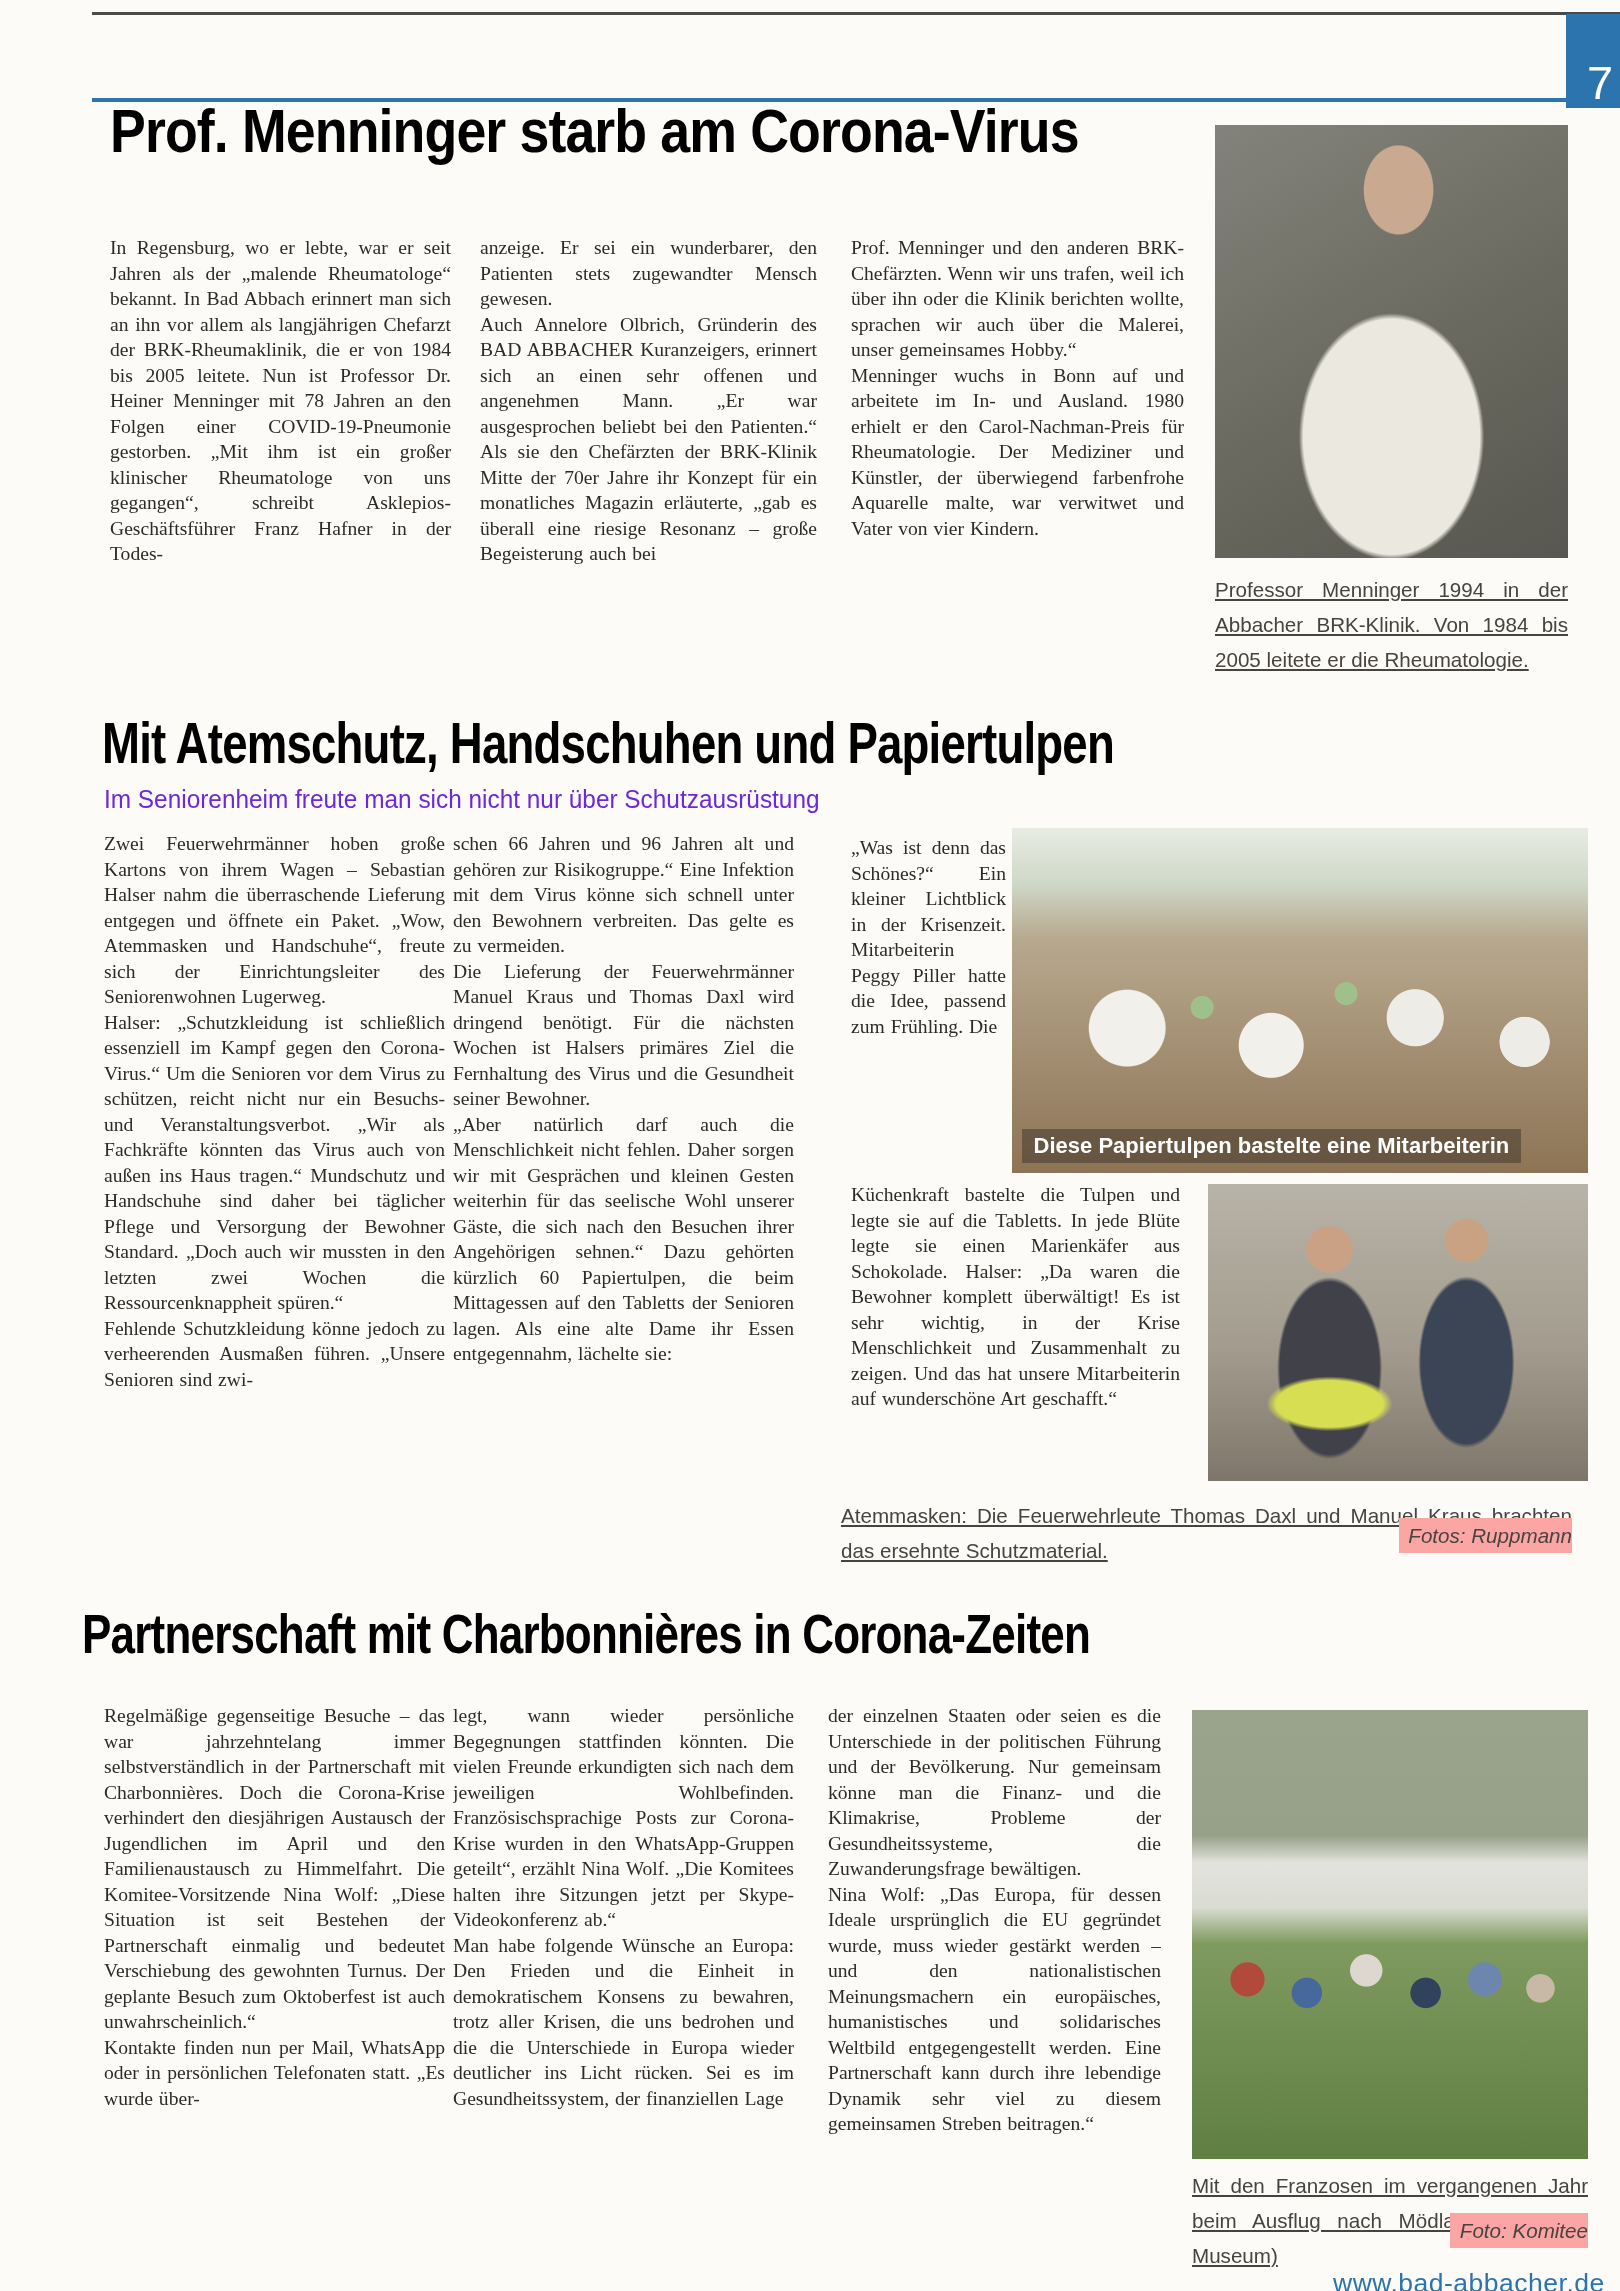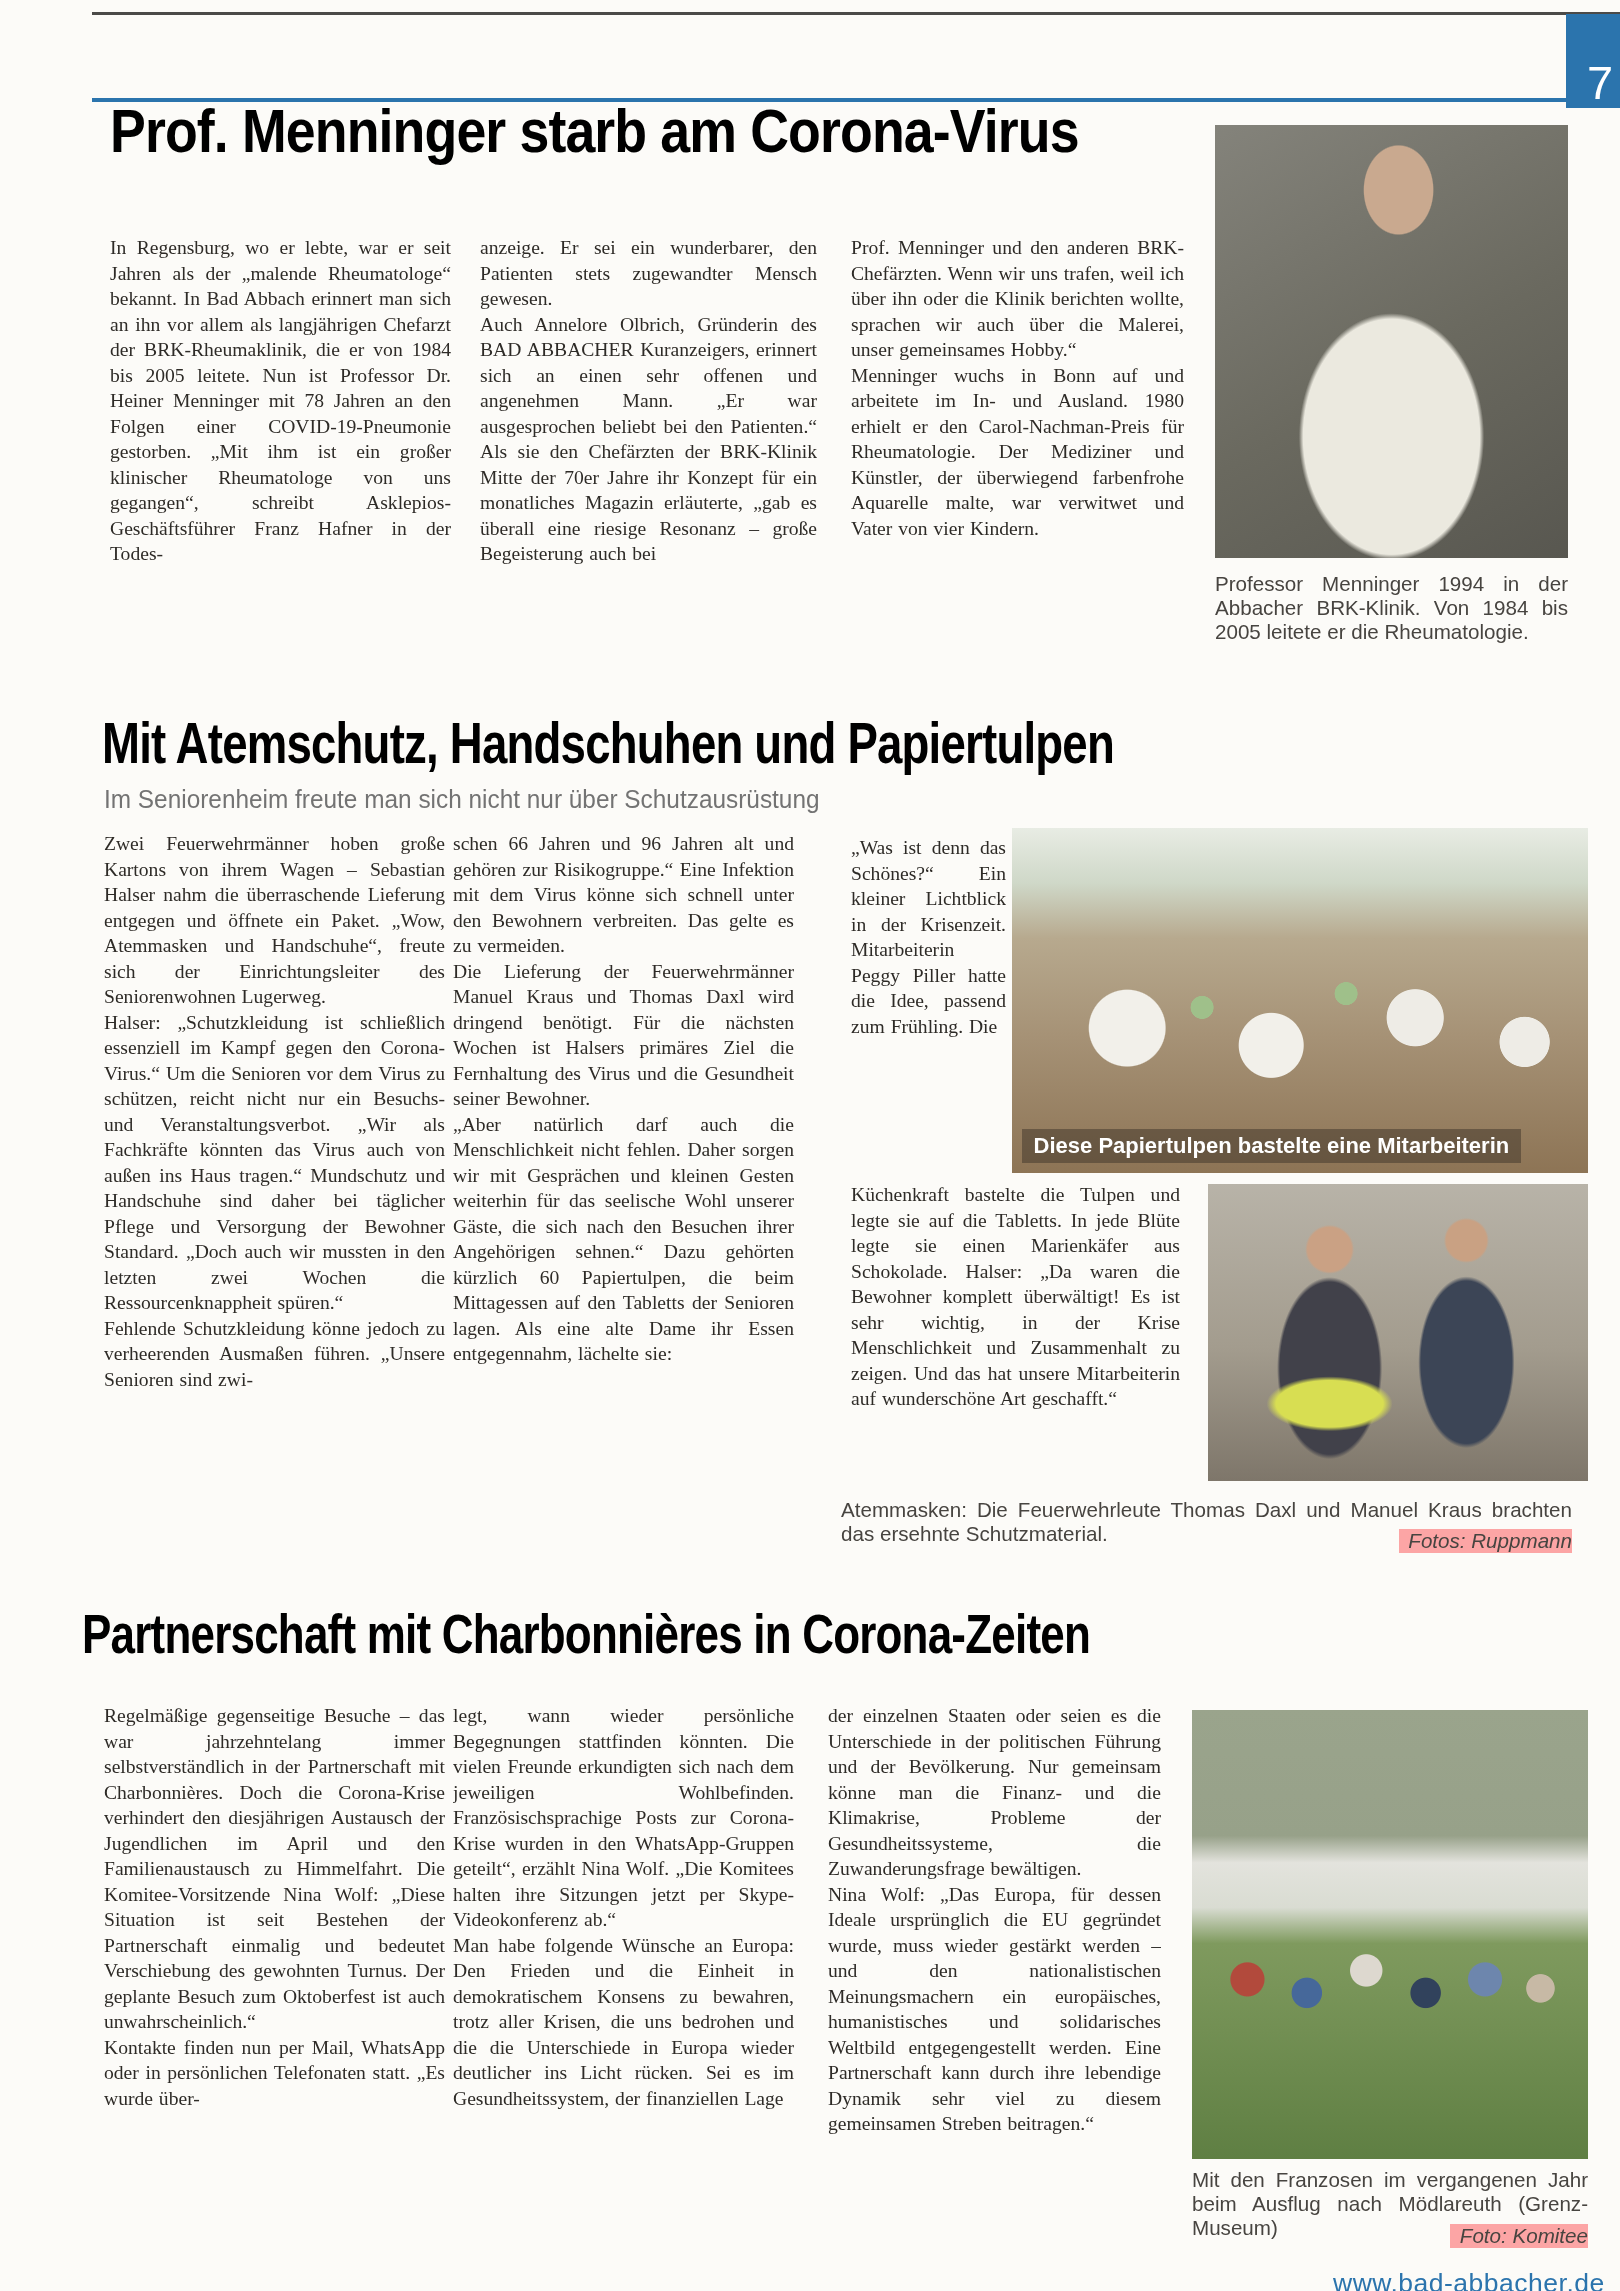--- a/index.html
+++ b/index.html
@@ -20,21 +20,21 @@
   .headline{position:absolute;margin:0;font-family:"Liberation Sans",sans-serif;
     font-weight:700;color:#000000;letter-spacing:-1px;white-space:nowrap;}
   .condense{display:inline-block;transform-origin:0 60%;}
   .a1-head{left:110px;top:96px;font-size:61px;}
   .a1-head .condense{transform:scaleX(.88);}
   .a2-head{left:102px;top:710px;font-size:57px;}
   .a2-head .condense{transform:scaleX(.80);}
   .a3-head{left:82px;top:1602px;font-size:55px;}
   .a3-head .condense{transform:scaleX(.80);}
   .subhead{position:absolute;left:104px;top:784px;margin:0;font-family:"Liberation Sans",sans-serif;
-    font-weight:400;font-size:26.5px;color:#737373;white-space:nowrap;}
+    font-weight:400;font-size:26.5px;color:#6d28d9;white-space:nowrap;}
   .subhead .condense{transform:scaleX(.92);}
   
   .col{
     position:absolute;font-size:19.6px;line-height:25.5px;text-align:justify;
     white-space:pre-line;overflow:hidden;word-spacing:1px;
   }
   .a1-col1{left:110px;top:235px;width:341px;height:470px;}
   .a1-col2{left:480px;top:235px;width:337px;height:470px;}
   .a1-col3{left:851px;top:235px;width:333px;height:470px;}
   .a2-col1{left:104px;top:831px;width:341px;height:747px;}
@@ -87,21 +87,21 @@
       radial-gradient(circle 15.7px at 29% 63%, #46689a 94%, rgba(0,0,0,0) 100%),
       radial-gradient(circle 16.7px at 44% 58%, #ddd8cf 94%, rgba(0,0,0,0) 100%),
       radial-gradient(circle 15.7px at 59% 63%, #31425c 94%, rgba(0,0,0,0) 100%),
       radial-gradient(circle 17.6px at 74% 60%, #6d86ad 94%, rgba(0,0,0,0) 100%),
       radial-gradient(circle 14.7px at 88% 62%, #c7b9a5 94%, rgba(0,0,0,0) 100%),
       linear-gradient(180deg,#9aa48c 0%,#97a189 28%,#e3e3dd 34%,#d9dcd2 44%,#7f9a5e 52%,#5f7f43 100%);
   }
   
   .caption{
     position:absolute;font-family:"Liberation Sans",sans-serif;font-size:20.6px;
-    line-height:24px;color:#474440;text-align:justify;
+    line-height:35px;color:#474440;text-align:justify;text-decoration:underline;
   }
   .a1-caption{left:1215px;top:572px;width:353px;}
   .a2-caption{left:841px;top:1498px;width:731px;height:59px;}
   .a3-caption{left:1192px;top:2168px;width:396px;height:84px;}
   .credit{position:absolute;right:0;bottom:4px;font-style:italic;color:#474440;
     font-family:"Liberation Sans",sans-serif;font-size:20.6px;background:#fca5a5;padding-left:9.8px;}
   
   .footer-url{
     position:absolute;left:1333px;top:2268px;
     font-family:"Liberation Sans",sans-serif;font-size:26.5px;color:#2b74ad;letter-spacing:0.5px;

